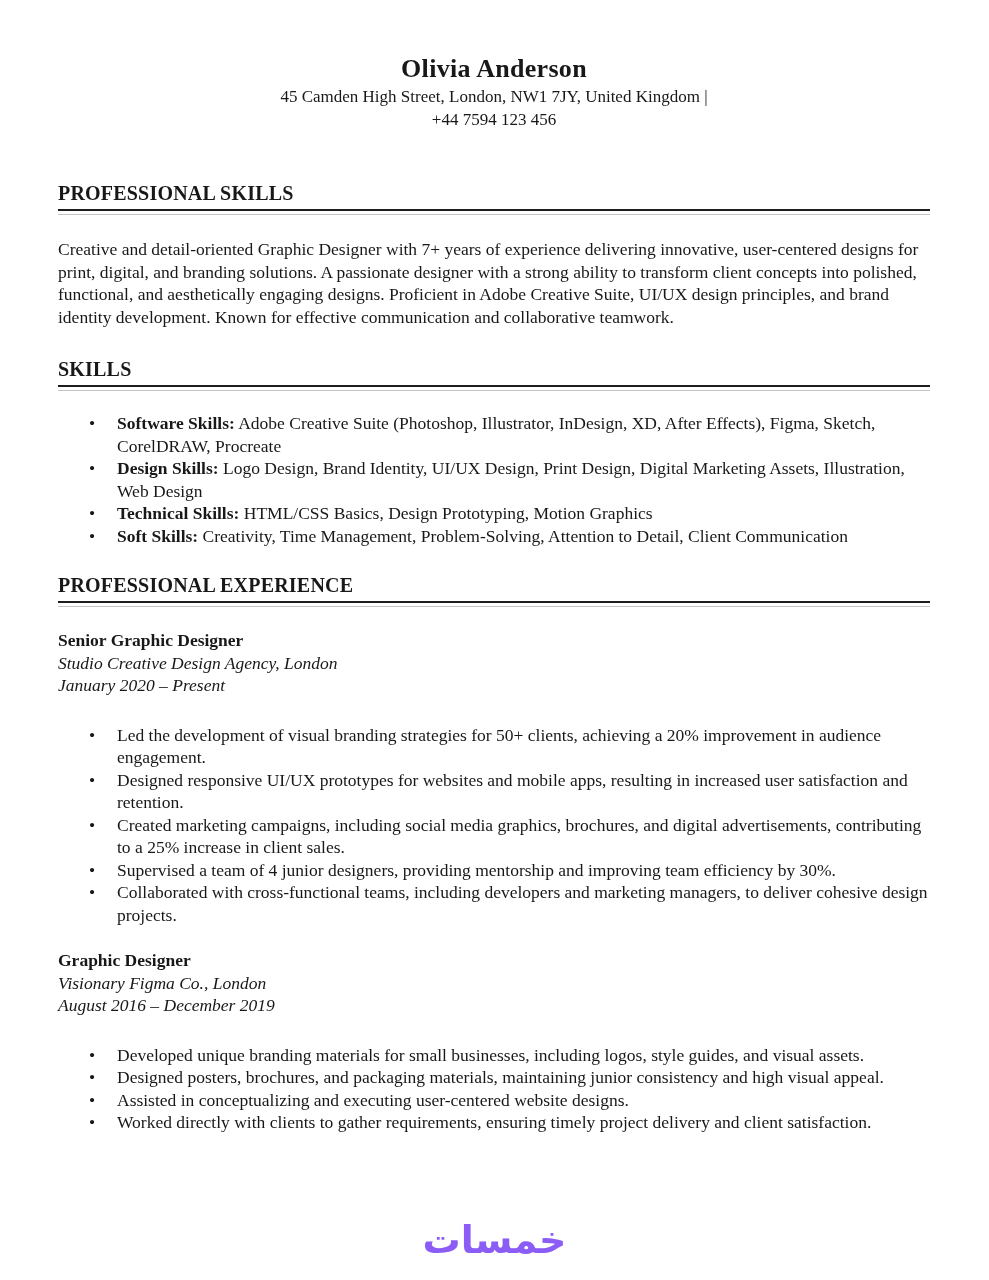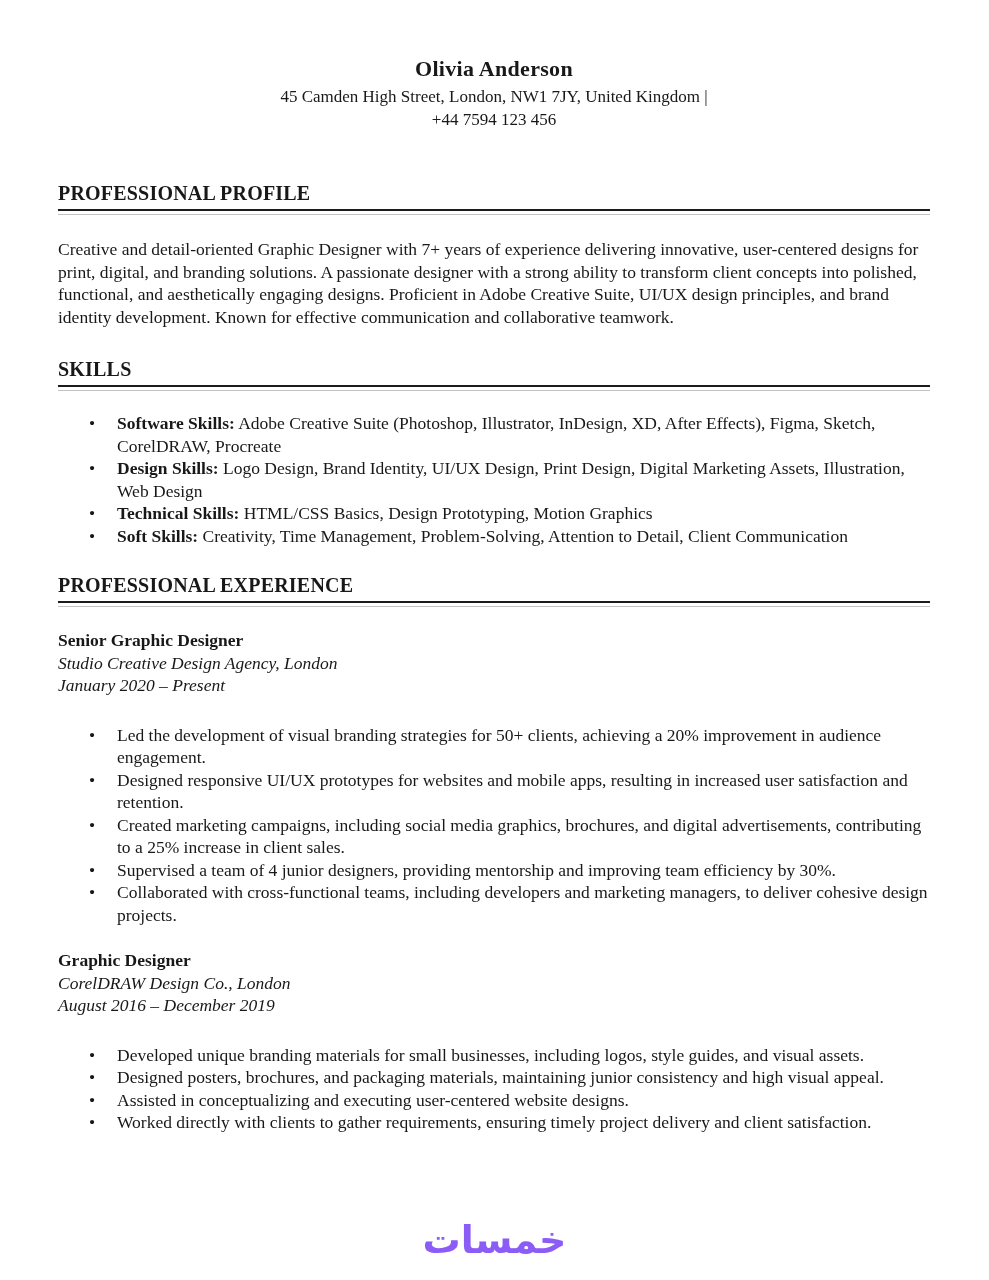--- a/index.html
+++ b/index.html
@@ -13,21 +13,21 @@
     color: #181818;
     -webkit-font-smoothing: antialiased;
   }
   .page {
     padding: 52px 59px 0 58px;
   }
 
   
   .header { text-align: center; }
   .name {
-    font-size: 22px;
+    font-size: 26px;
     font-weight: bold;
     line-height: 33px;
     letter-spacing: 0.3px;
   }
   .contact-line {
     font-size: 17px;
     line-height: 23px;
   }
 
   
@@ -108,21 +108,21 @@
 
 <div class="page">
 
   <div class="header">
     <div class="name">Olivia Anderson</div>
     <div class="contact-line">45 Camden High Street, London, NW1 7JY, United Kingdom |</div>
     <div class="contact-line">+44 7594 123 456</div>
   </div>
 
   <div class="section">
-    <div class="section-heading mt-profile-heading">PROFESSIONAL PROFILE</div>
+    <div class="section-heading mt-profile-heading">PROFESSIONAL SKILLS</div>
     <p class="body-text profile-paragraph">Creative and detail-oriented Graphic Designer with 7+ years of experience delivering innovative, user-centered designs for print, digital, and branding solutions. A passionate designer with a strong ability to transform client concepts into polished, functional, and aesthetically engaging designs. Proficient in Adobe Creative Suite, UI/UX design principles, and brand identity development. Known for effective communication and collaborative teamwork.</p>
   </div>
 
   <div class="section">
     <div class="section-heading mt-skills-heading">SKILLS</div>
     <ul class="bullets">
       <li><span class="bold">Software Skills:</span><span> Adobe Creative Suite (Photoshop, Illustrator, InDesign, XD, After Effects), Figma, Sketch, CorelDRAW, Procreate</span></li>
       <li><span class="bold">Design Skills:</span><span> Logo Design, Brand Identity, UI/UX Design, Print Design, Digital Marketing Assets, Illustration, Web Design</span></li>
       <li><span class="bold">Technical Skills:</span><span> HTML/CSS Basics, Design Prototyping, Motion Graphics</span></li>
       <li><span class="bold">Soft Skills:</span><span> Creativity, Time Management, Problem-Solving, Attention to Detail, Client Communication</span></li>
@@ -140,21 +140,21 @@
         <li>Led the development of visual branding strategies for 50+ clients, achieving a 20% improvement in audience engagement.</li>
         <li>Designed responsive UI/UX prototypes for websites and mobile apps, resulting in increased user satisfaction and retention.</li>
         <li>Created marketing campaigns, including social media graphics, brochures, and digital advertisements, contributing to a 25% increase in client sales.</li>
         <li>Supervised a team of 4 junior designers, providing mentorship and improving team efficiency by 30%.</li>
         <li>Collaborated with cross-functional teams, including developers and marketing managers, to deliver cohesive design projects.</li>
       </ul>
     </div>
 
     <div class="job">
       <div class="job-title">Graphic Designer</div>
-      <div class="job-company">CorelDRAW Design Co., London</div>
+      <div class="job-company">Visionary Figma Co., London</div>
       <div class="job-dates">August 2016 – December 2019</div>
       <ul class="bullets">
         <li>Developed unique branding materials for small businesses, including logos, style guides, and visual assets.</li>
         <li>Designed posters, brochures, and packaging materials, maintaining junior consistency and high visual appeal.</li>
         <li>Assisted in conceptualizing and executing user-centered website designs.</li>
         <li>Worked directly with clients to gather requirements, ensuring timely project delivery and client satisfaction.</li>
       </ul>
     </div>
   </div>
 

